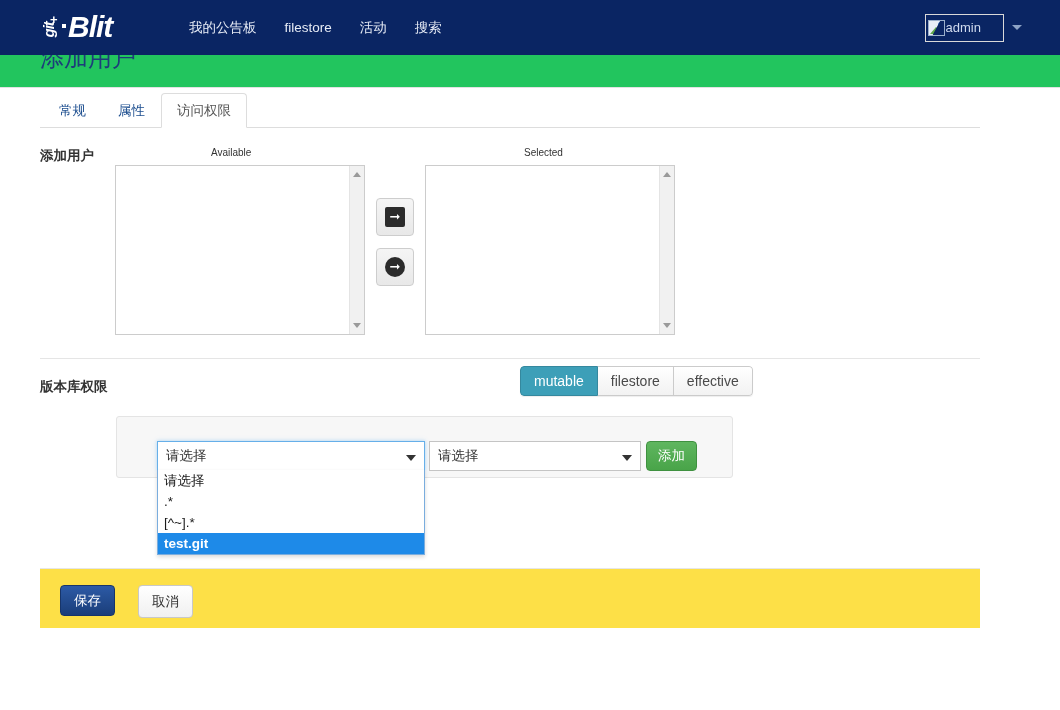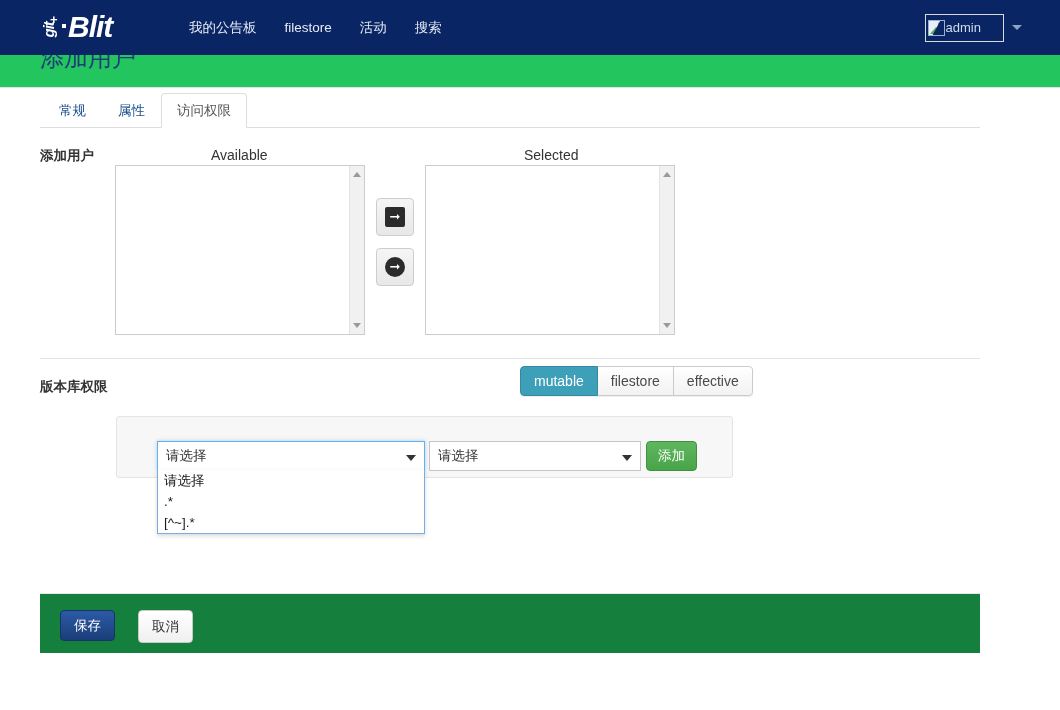--- a/index.html
+++ b/index.html
@@ -224,21 +224,21 @@
     position: absolute;
     font-size: 13.5px;
     font-weight: bold;
     color: #333;
   }
   #teamLabel { left: 40px; top: 14px; }
   #repoLabel { left: 40px; top: 245px; text-align: center; }
 
   .list-head {
     position: absolute;
-    font-size: 14px;
+    font-size: 10px;
     color: #333;
     font-weight: normal;
     text-align: center;
   }
   #availHead { left: 211px; top: 14px; }
   #selHead  { left: 524px; top: 14px; }
 
   .listbox {
     position: absolute;
     width: 250px; height: 170px;
@@ -404,23 +404,23 @@
     font-size: 13.5px;
     padding: 6px 11px;
     line-height: 16px;
     border-radius: 4px;
     cursor: pointer;
   }
 
   
   .form-actions {
     position: absolute;
-    left: 40px; top: 460px;
+    left: 40px; top: 435px;
     width: 940px; height: 60px;
-    background: #15803d;
+    background: #fde047;
     border-top: 1px solid #e6e6e6;
   }
   .btn-save {
     position: absolute;
     left: 20px; top: 16px;
     background: linear-gradient(#2c5aa6, #1b3e79);
     border: 1px solid #17356a;
     color: #ffffff;
     font-size: 13.5px;
     padding: 6px 13px;
@@ -529,20 +529,21 @@
       <div class="sel focused">
         <span>请选择</span>
         <span class="sel-caret"></span>
       </div>
     </div>
 
     <div class="sel-menu">
       <div class="sel-opt">请选择</div>
       <div class="sel-opt">.*</div>
       <div class="sel-opt">[^~].*</div>
+      <div class="sel-opt selected">test.git</div>
     </div>
 
     <div class="sel-wrap" id="sel2">
       <div class="sel">
         <span>请选择</span>
         <span class="sel-caret"></span>
       </div>
     </div>
 
     <button class="btn-add">添加</button>

